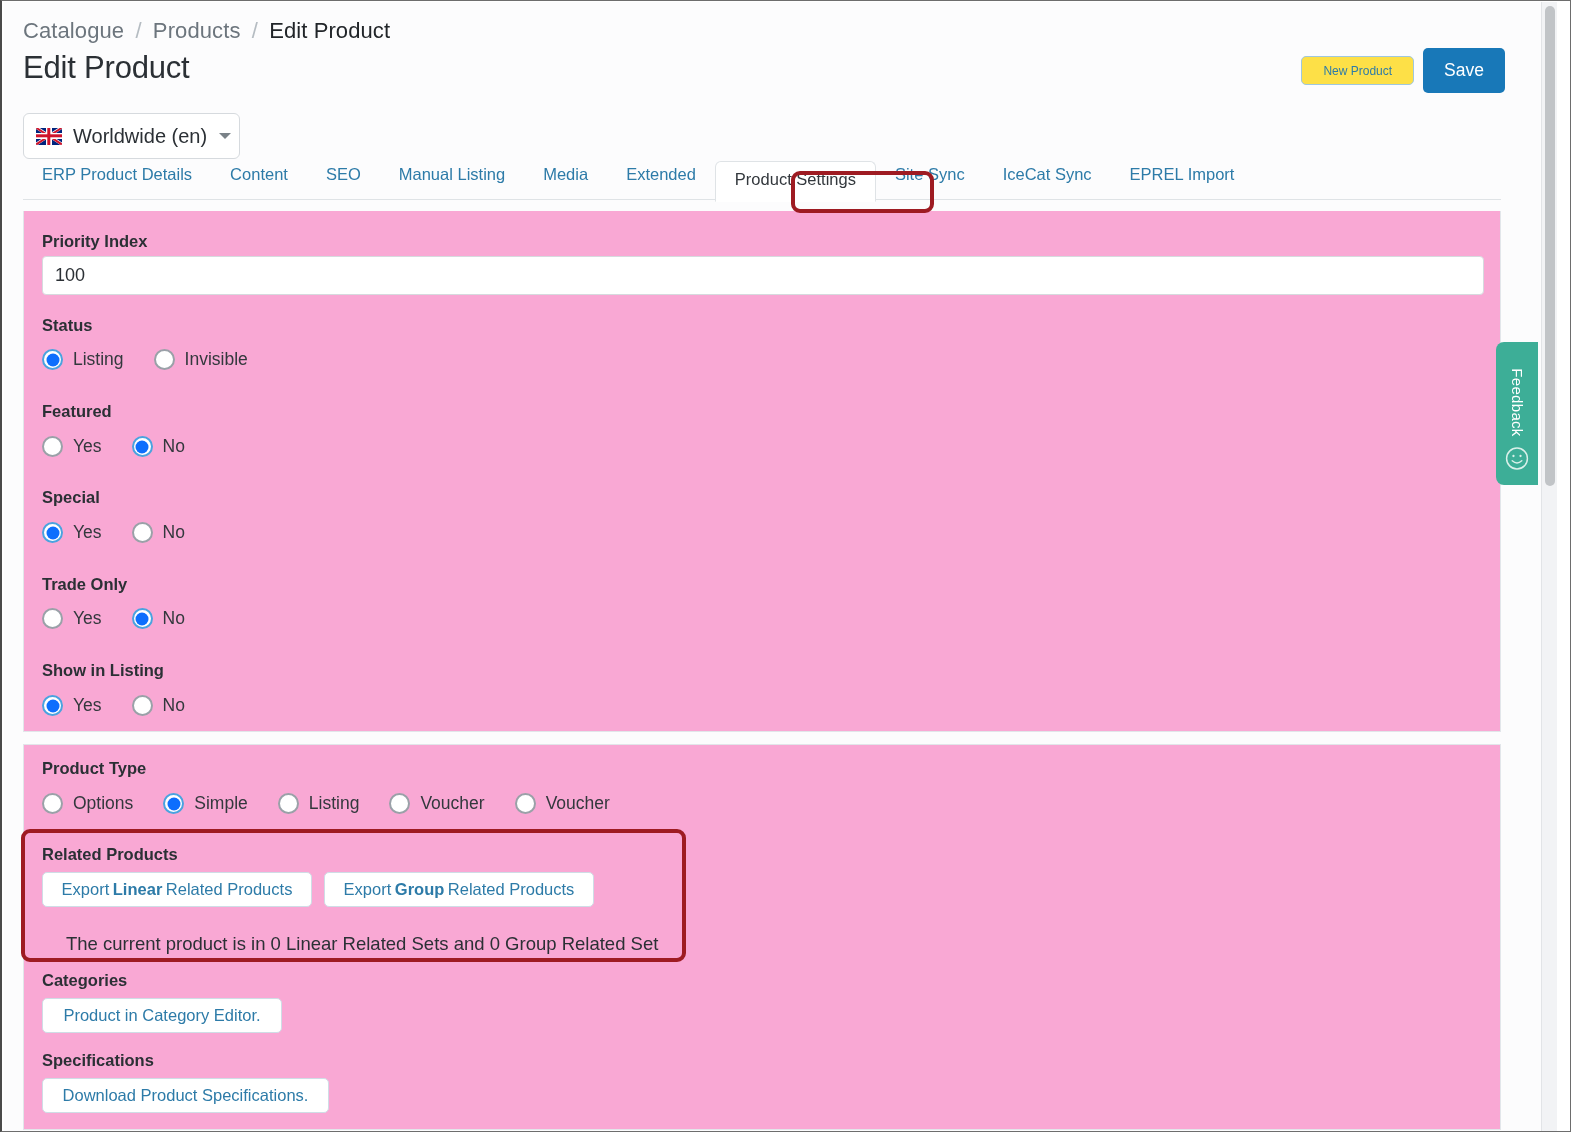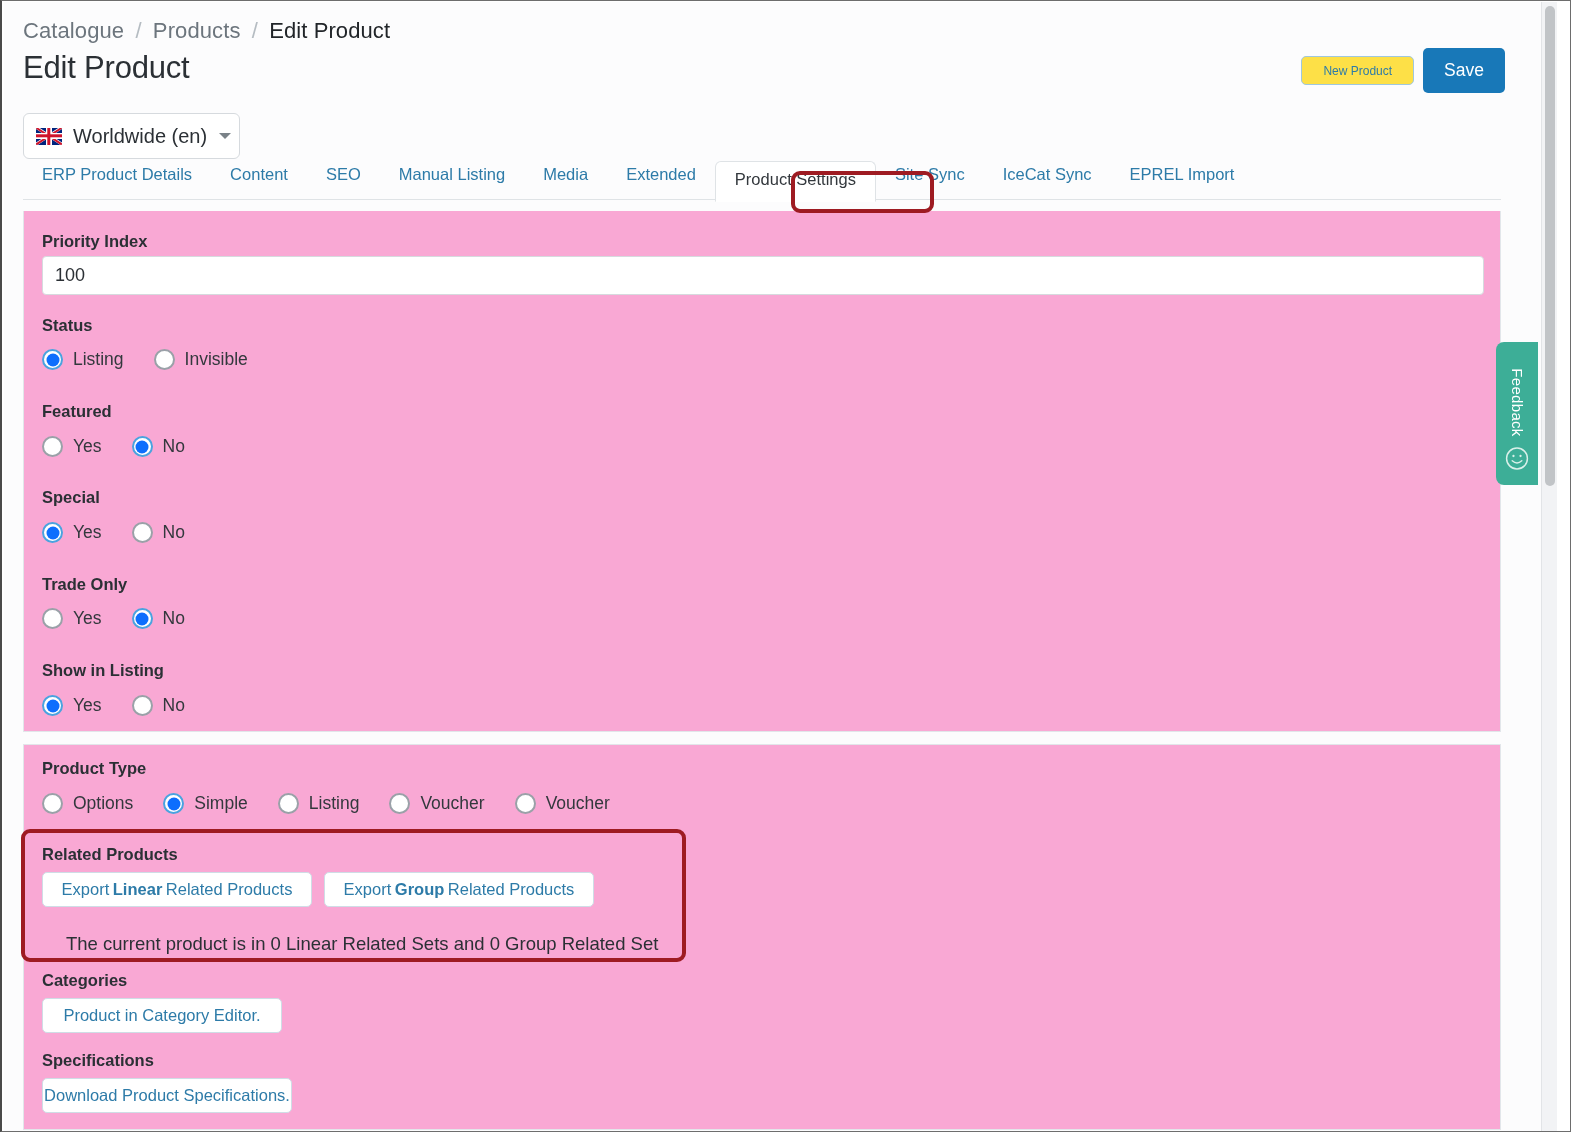--- a/index.html
+++ b/index.html
@@ -475,21 +475,21 @@
         <span class="b">Group</span>
         <span>Related Products</span>
       </button>
 
       <div class="plain-text" style="left:18px; top:188px;margin-left:24px;">The current product is in 0 Linear Related Sets and 0 Group Related Set</div>
 
       <div class="field-label" style="left:18px; top:226px;">Categories</div>
       <button class="linkbtn" style="left:18px; top:253px; width:240px;">Product in Category Editor.</button>
 
       <div class="field-label" style="left:18px; top:306px;">Specifications</div>
-      <button class="linkbtn" style="left:18px; top:333px; width:250px;">Download Product Specifications.</button>
+      <button class="linkbtn" style="left:18px; top:333px; width:287px;">Download Product Specifications.</button>
     </div>
 
     <div class="anno" style="left:787px; top:169px; width:143px; height:42px;"></div>
 
     <div class="anno" style="left:17px; top:827px; width:665px; height:133px;"></div>
 
     <div class="feedback">
       <span class="fb-text">Feedback</span>
       <svg class="fb-smile" viewBox="0 0 24 24">
         <circle cx="12" cy="12" r="10" fill="none" stroke="#d9f0e9" stroke-width="1.4"></circle>

